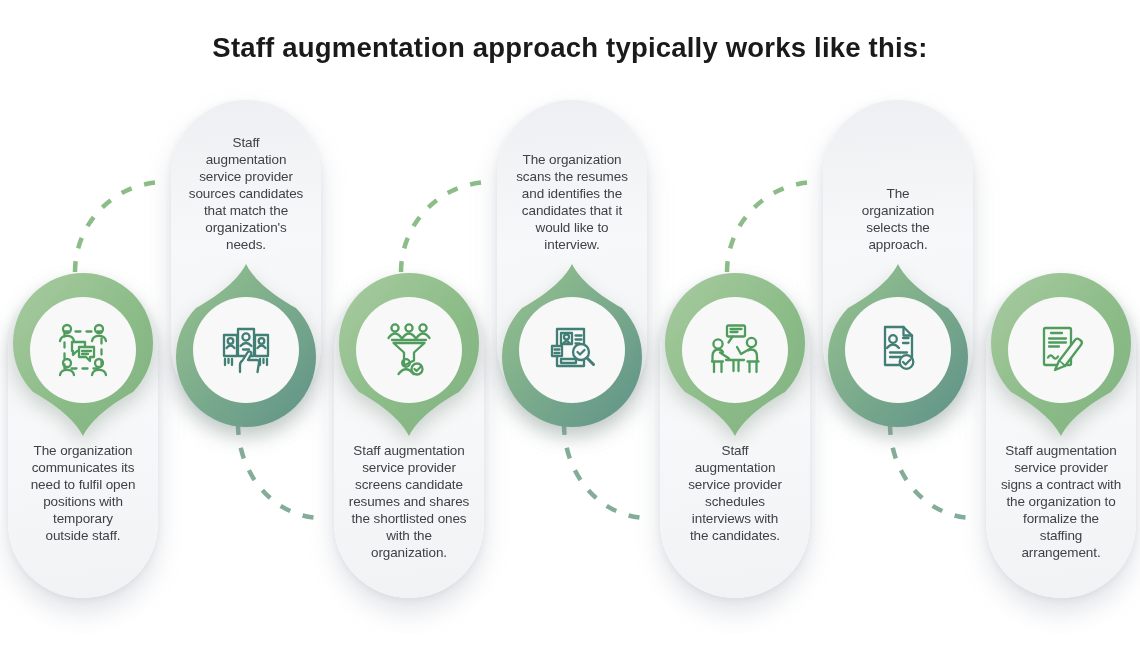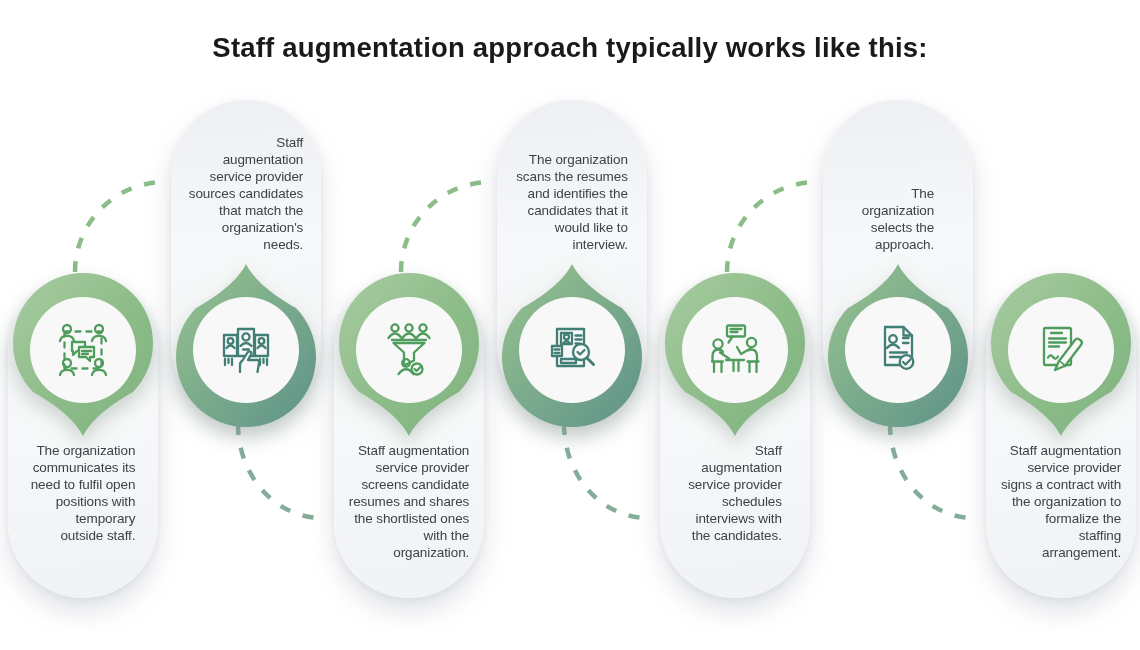--- a/index.html
+++ b/index.html
@@ -23,21 +23,21 @@
   .step.above .card{top:100px;height:320px;}
   .drop{position:absolute;left:0;width:160px;height:172px;
         filter:drop-shadow(0 9px 9px rgba(115,140,122,.33));}
   .step.below .drop{top:270px;}
   .step.above .drop{top:258px;}
   .icon{position:absolute;left:48px;top:318px;width:64px;height:64px;}
   .text-wrap{position:absolute;left:5px;width:150px;display:flex;justify-content:center;}
   .step.below .text-wrap{top:442px;}
   .step.above .text-wrap{top:95px;height:158px;align-items:flex-end;}
   .txt{
-    white-space:pre-line;text-align:right;width:max-content;max-width:124px;
+    white-space:pre-line;text-align:center;width:max-content;max-width:124px;
     font-size:13.5px;line-height:17px;color:#3e4246;letter-spacing:-.1px;
   }
   .connectors{position:absolute;left:0;top:0;pointer-events:none;}
   .connectors path{fill:none;stroke-width:4.5px;stroke-dasharray:11 13;}
   .connectors path.up{stroke:#8cbc88;}
   .connectors path.down{stroke:#84ad99;}
   svg{display:block;}
 </style>
 </head>
 <body>

